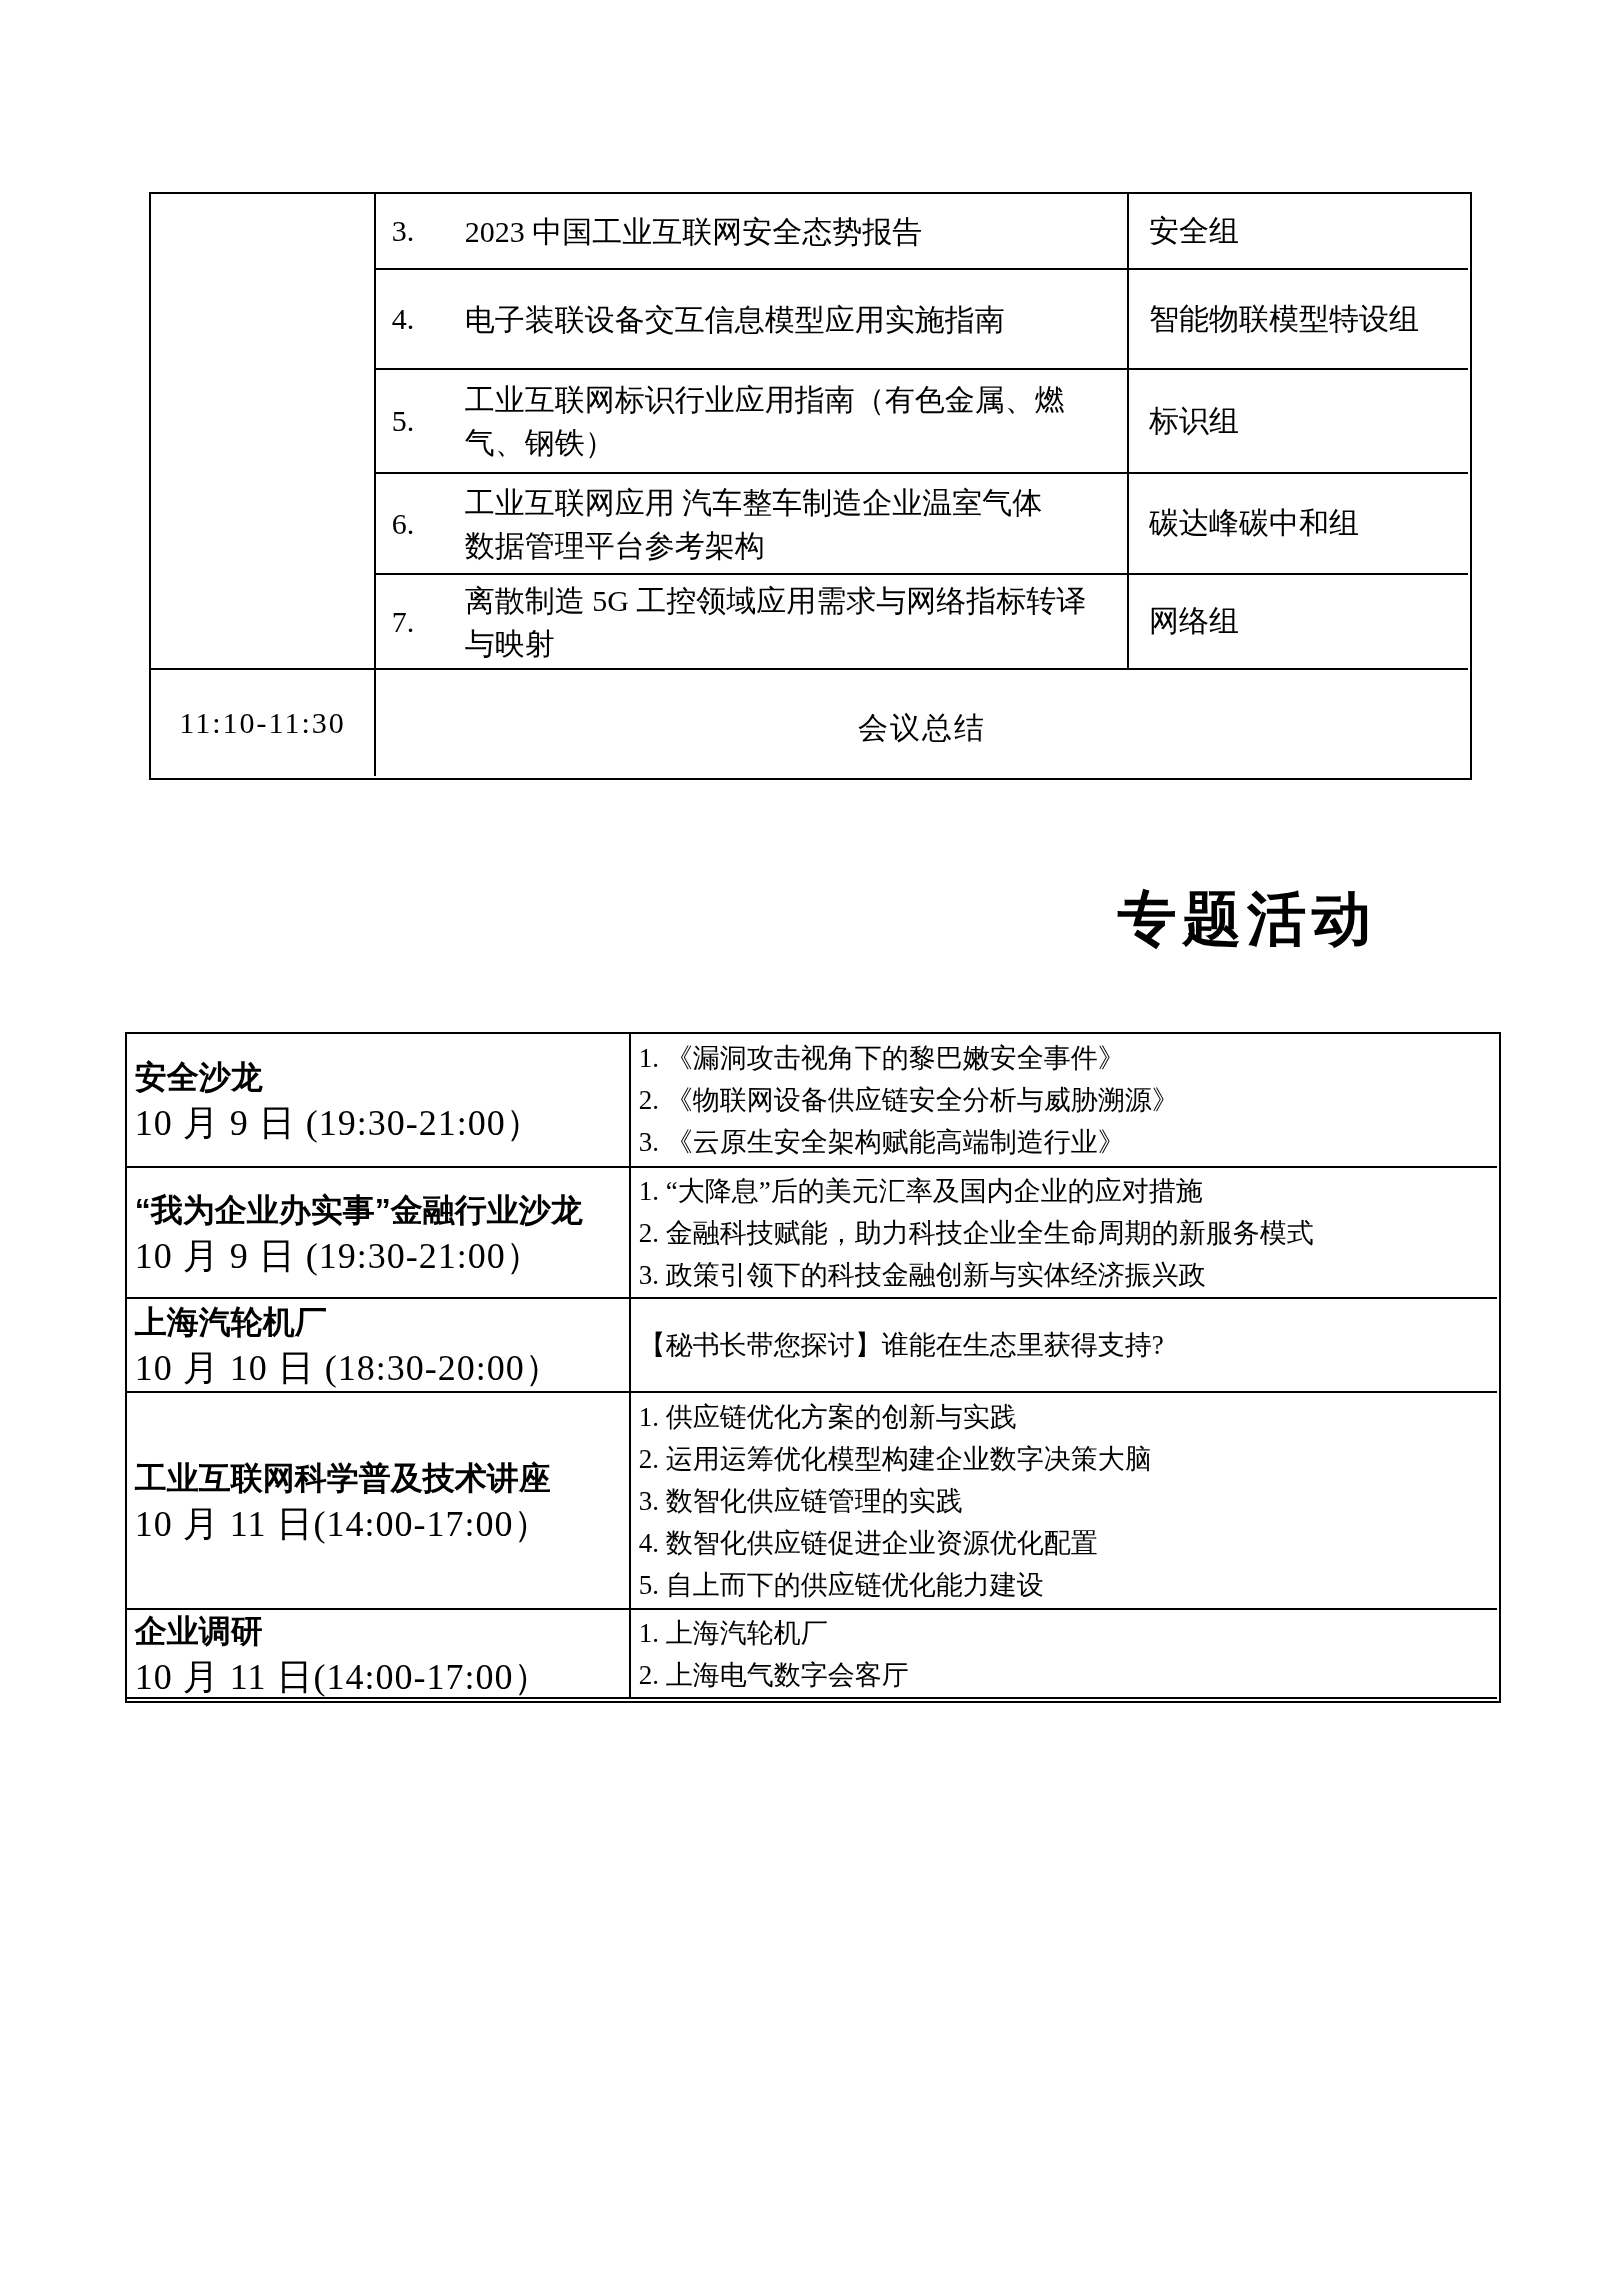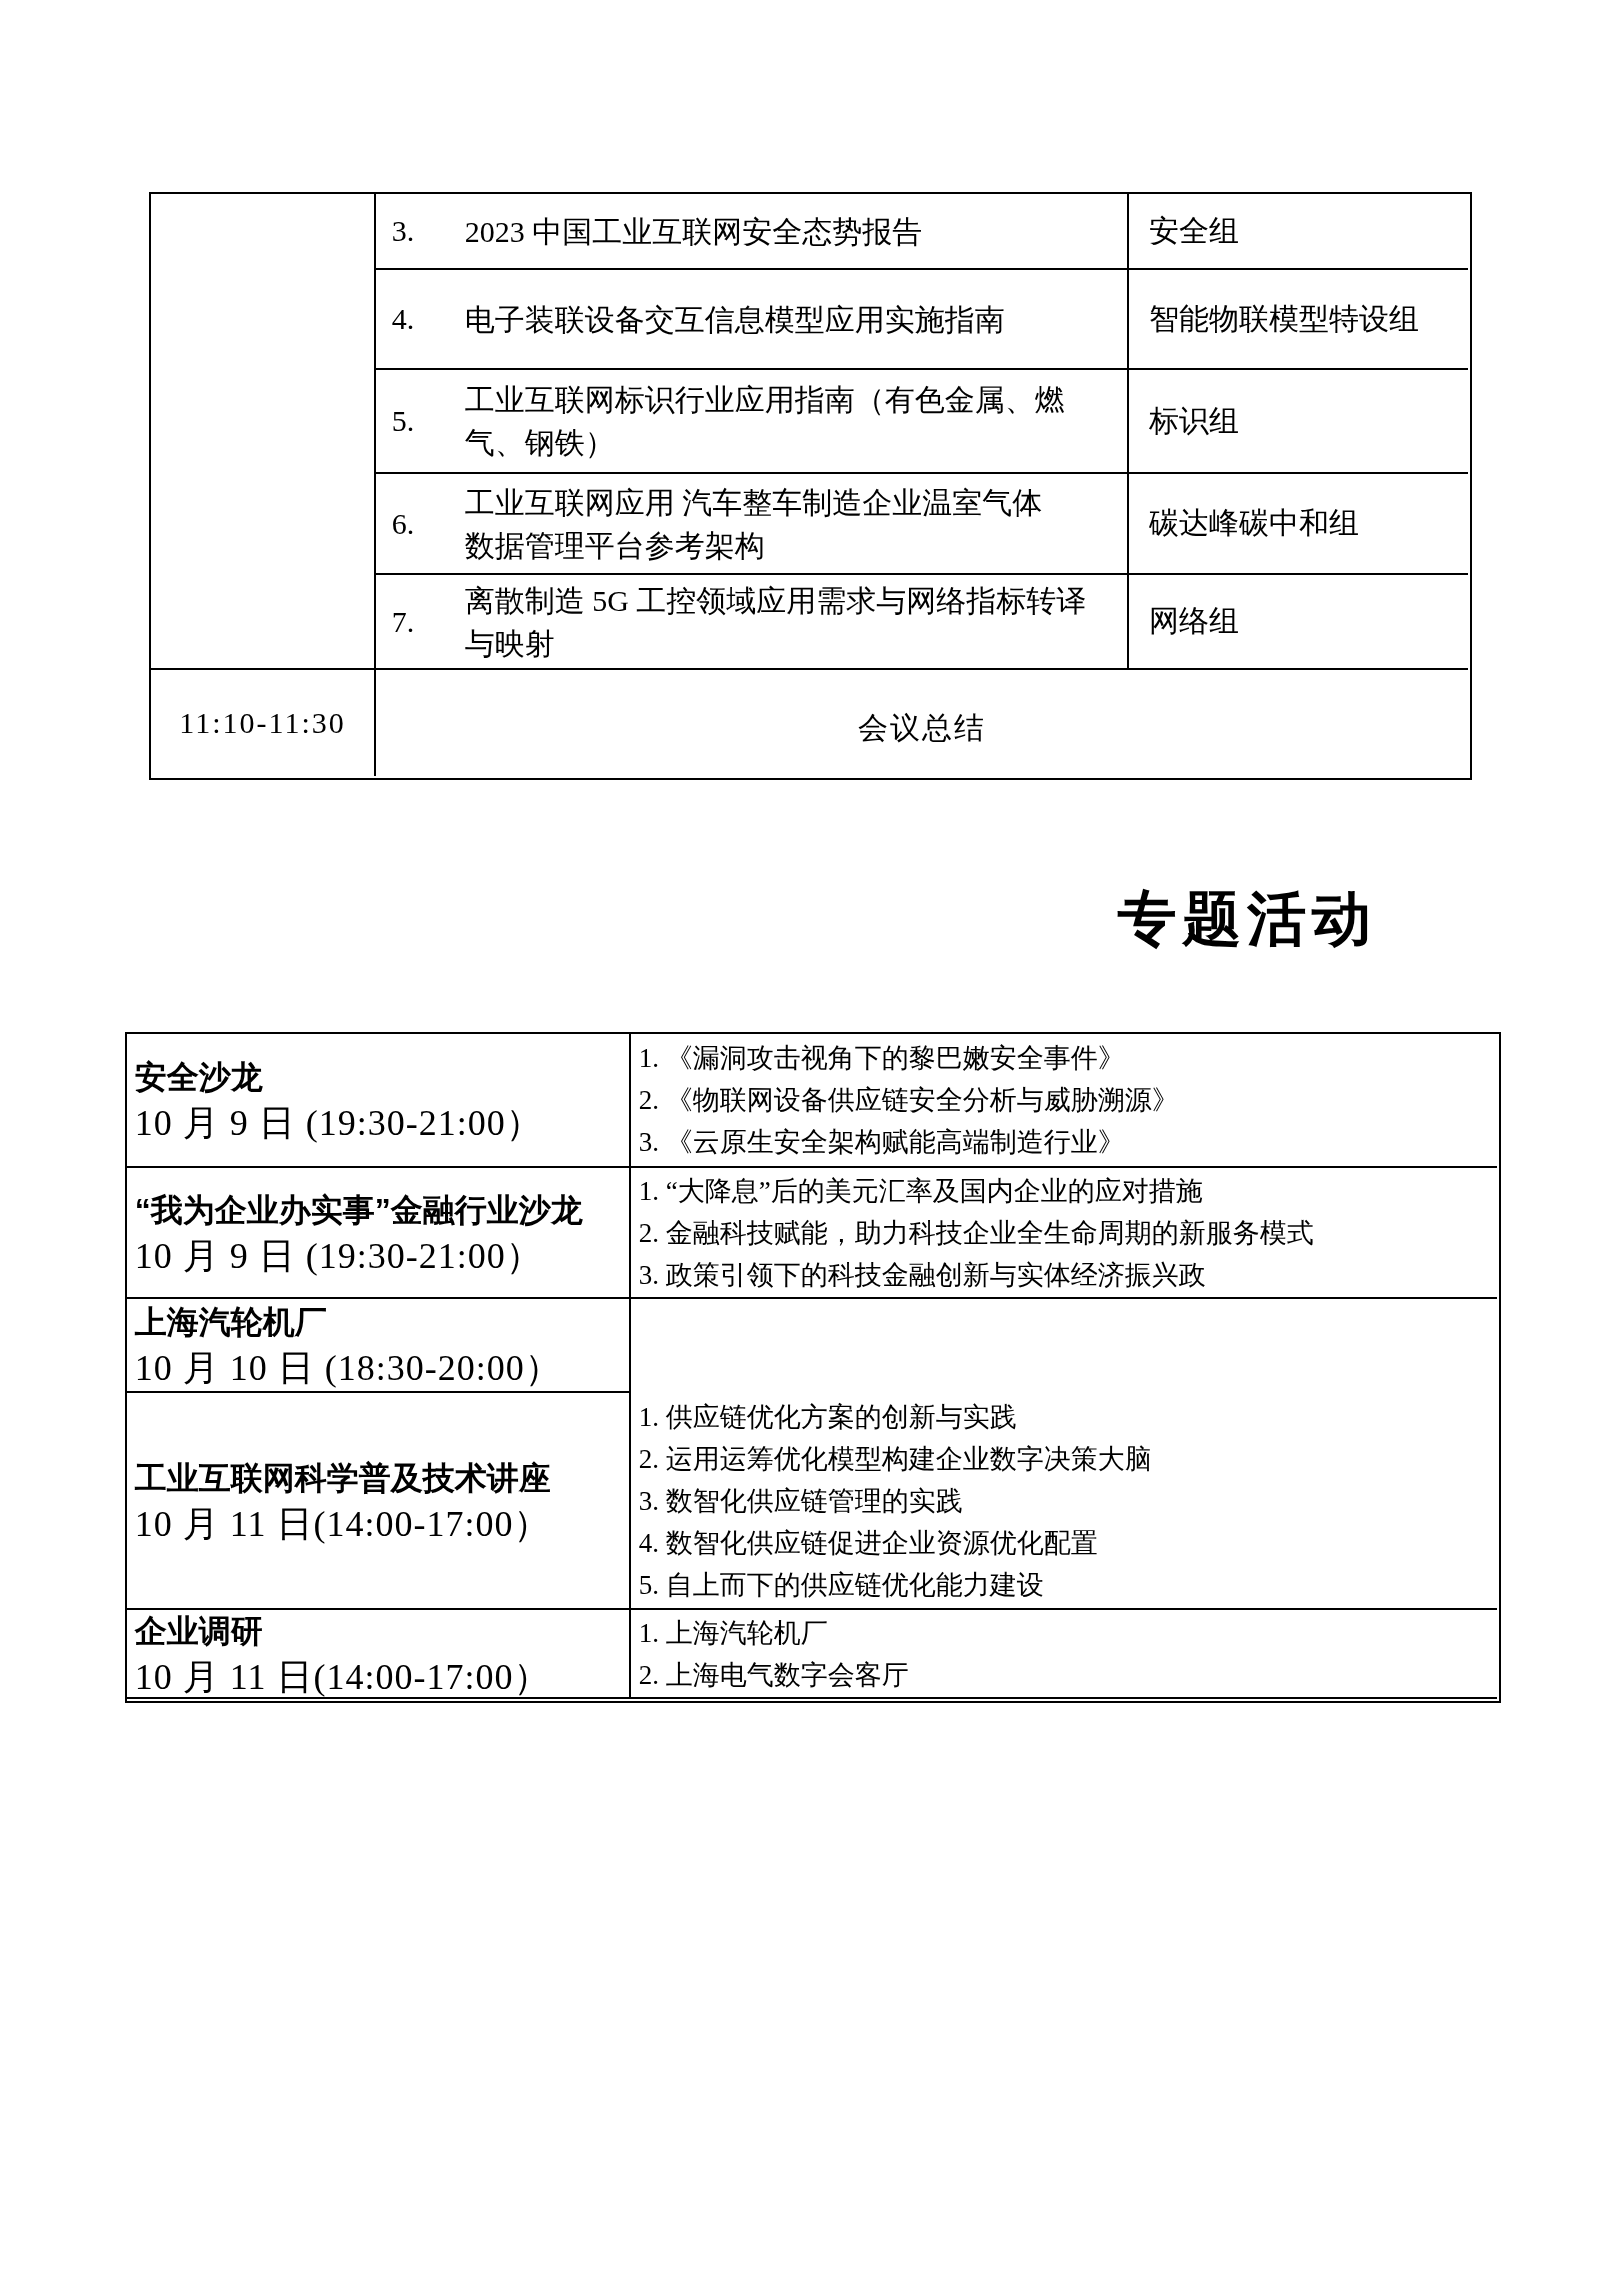--- a/index.html
+++ b/index.html
@@ -132,20 +132,23 @@
     <div class="ecell eright er2">
       <div class="eitem">1. “大降息”后的美元汇率及国内企业的应对措施</div>
       <div class="eitem">2. 金融科技赋能，助力科技企业全生命周期的新服务模式</div>
       <div class="eitem">3. 政策引领下的科技金融创新与实体经济振兴政</div>
     </div>
 
     <div class="ecell eleft er3">
       <div class="etitle">上海汽轮机厂</div>
       <div class="edate">10 月 10 日 (18:30-20:00）</div>
     </div>
+    <div class="ecell eright er3">
+      <div class="eitem">【秘书长带您探讨】谁能在生态里获得支持?</div>
+    </div>
 
     <div class="ecell eleft er4">
       <div class="etitle">工业互联网科学普及技术讲座</div>
       <div class="edate">10 月 11 日(14:00-17:00）</div>
     </div>
     <div class="ecell eright er4">
       <div class="eitem">1. 供应链优化方案的创新与实践</div>
       <div class="eitem">2. 运用运筹优化模型构建企业数字决策大脑</div>
       <div class="eitem">3. 数智化供应链管理的实践</div>
       <div class="eitem">4. 数智化供应链促进企业资源优化配置</div>

